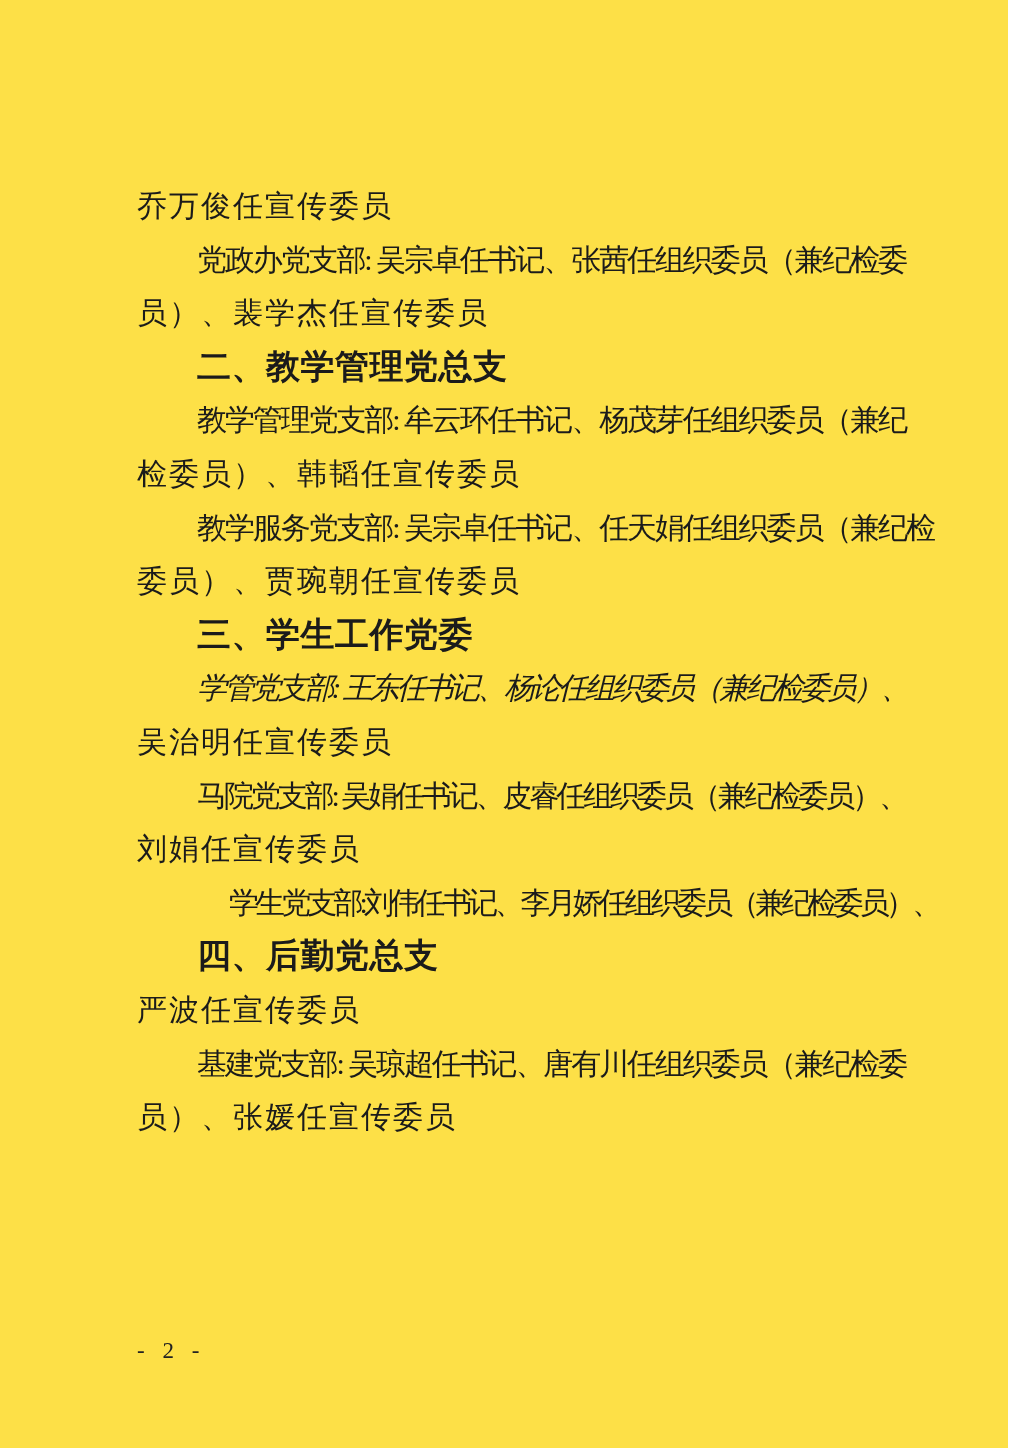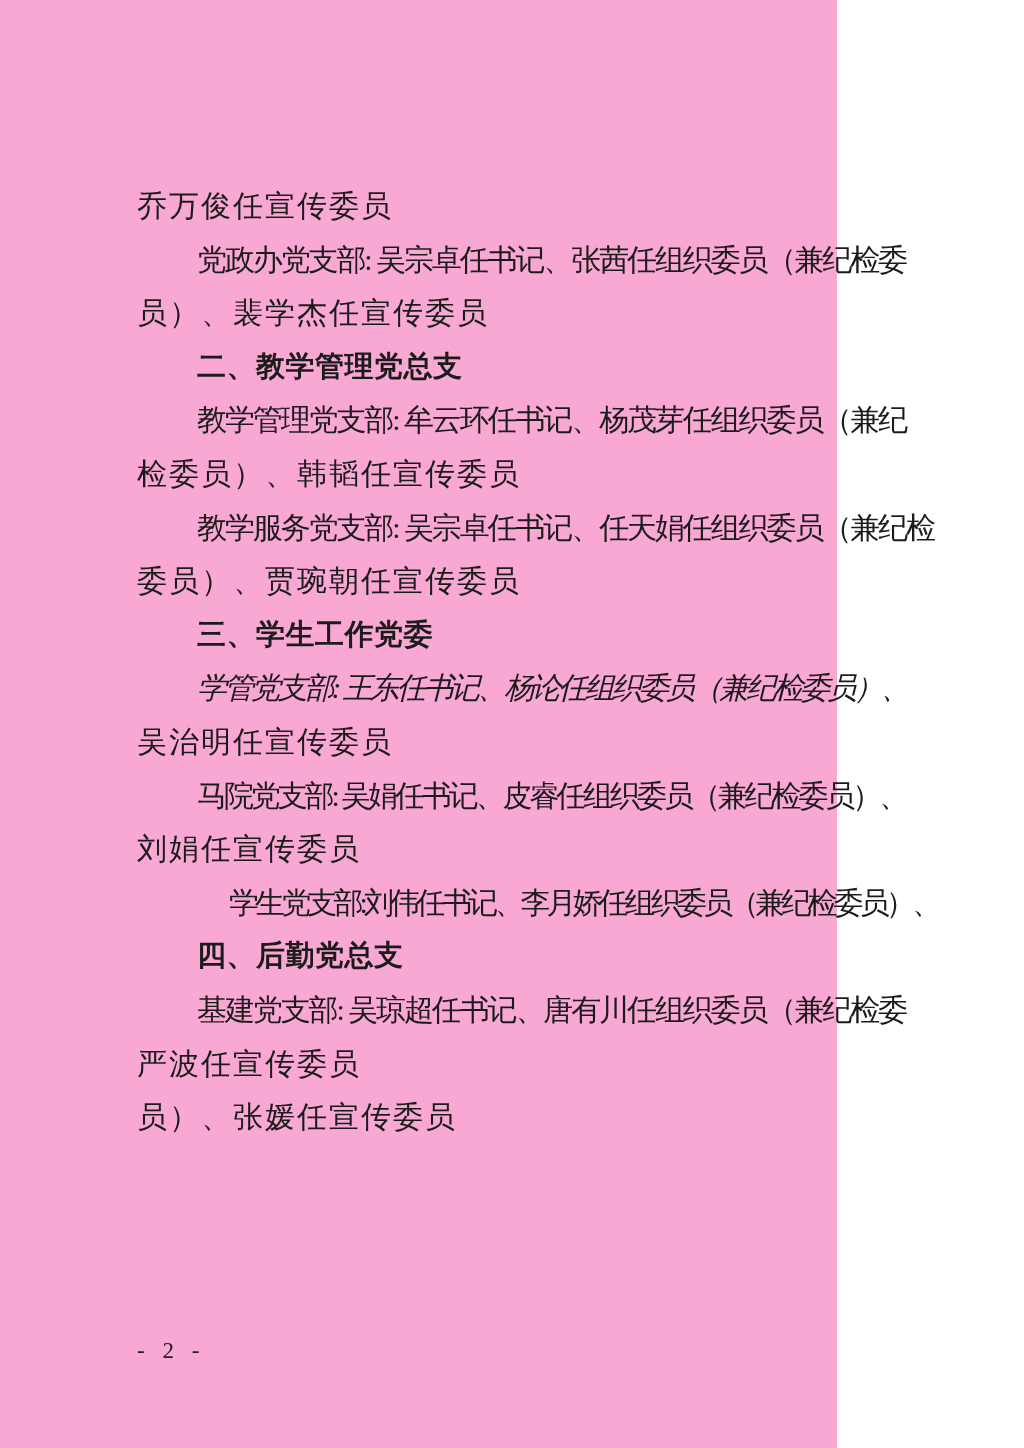--- a/index.html
+++ b/index.html
@@ -5,21 +5,21 @@
   html,body{margin:0;padding:0;}
   body{
     width:1024px;height:1448px;
     background:#ffffff;
     font-family:"Liberation Serif", serif;
     color:#1b1b1b;
     position:relative;
     overflow:hidden;
   }
   .page{
-    position:absolute;left:0;top:0;width:837px;height:1448px;background:#f9a8d4;
+    position:absolute;left:0;top:0;width:1008px;height:1448px;background:#fde047;
   }
   .content{
     position:absolute;left:137px;top:179px;width:769px;
   }
   .line{
     display:block;
     height:53.6px;
     line-height:53.6px;
     font-size:30px;
     white-space:nowrap;
@@ -27,21 +27,21 @@
   }
   .line.indent{
     padding-left:60px;
   }
   .line.fill .t{
     letter-spacing:0;
   }
   .line.heading{
     font-family:"Liberation Sans", sans-serif;
     font-weight:bold;
-    font-size:29px;
+    font-size:34px;
     letter-spacing:0.5px;
   }
   .page-number{
     position:absolute;left:137px;top:1336px;
     font-size:23px;
     letter-spacing:6px;
     line-height:30px;
     color:#222;
     font-family:"Liberation Serif", serif;
   }
@@ -70,21 +70,21 @@
     <div class="line indent fill"><span class="t" style="letter-spacing: -3.10156px; font-style: italic;">学管党支部: 王东任书记、杨论任组织委员（兼纪检委员）、</span></div>
     <div class="line">吴治明任宣传委员</div>
 
     <div class="line indent fill"><span class="t" style="letter-spacing: -3.10156px;">马院党支部: 吴娟任书记、皮睿任组织委员（兼纪检委员）、</span></div>
     <div class="line">刘娟任宣传委员</div>
 
     <div class="line indent fill"><span class="t" style="letter-spacing: -3.90513px; margin-left: 32px;">学生党支部:刘伟任书记、李月娇任组织委员（兼纪检委员）、</span></div>
 
     <div class="line indent heading">四、后勤党总支</div>
 
+    <div class="line">严波任宣传委员</div>
+
     <div class="line indent fill"><span class="t" style="letter-spacing: -2.10532px;">基建党支部: 吴琼超任书记、唐有川任组织委员（兼纪检委</span></div>
-
-    <div class="line">严波任宣传委员</div>
     <div class="line">员）、张媛任宣传委员</div>
 
   </div>
 
   <div class="page-number">- 2 -</div>
 </div>
 
 </body></html>

